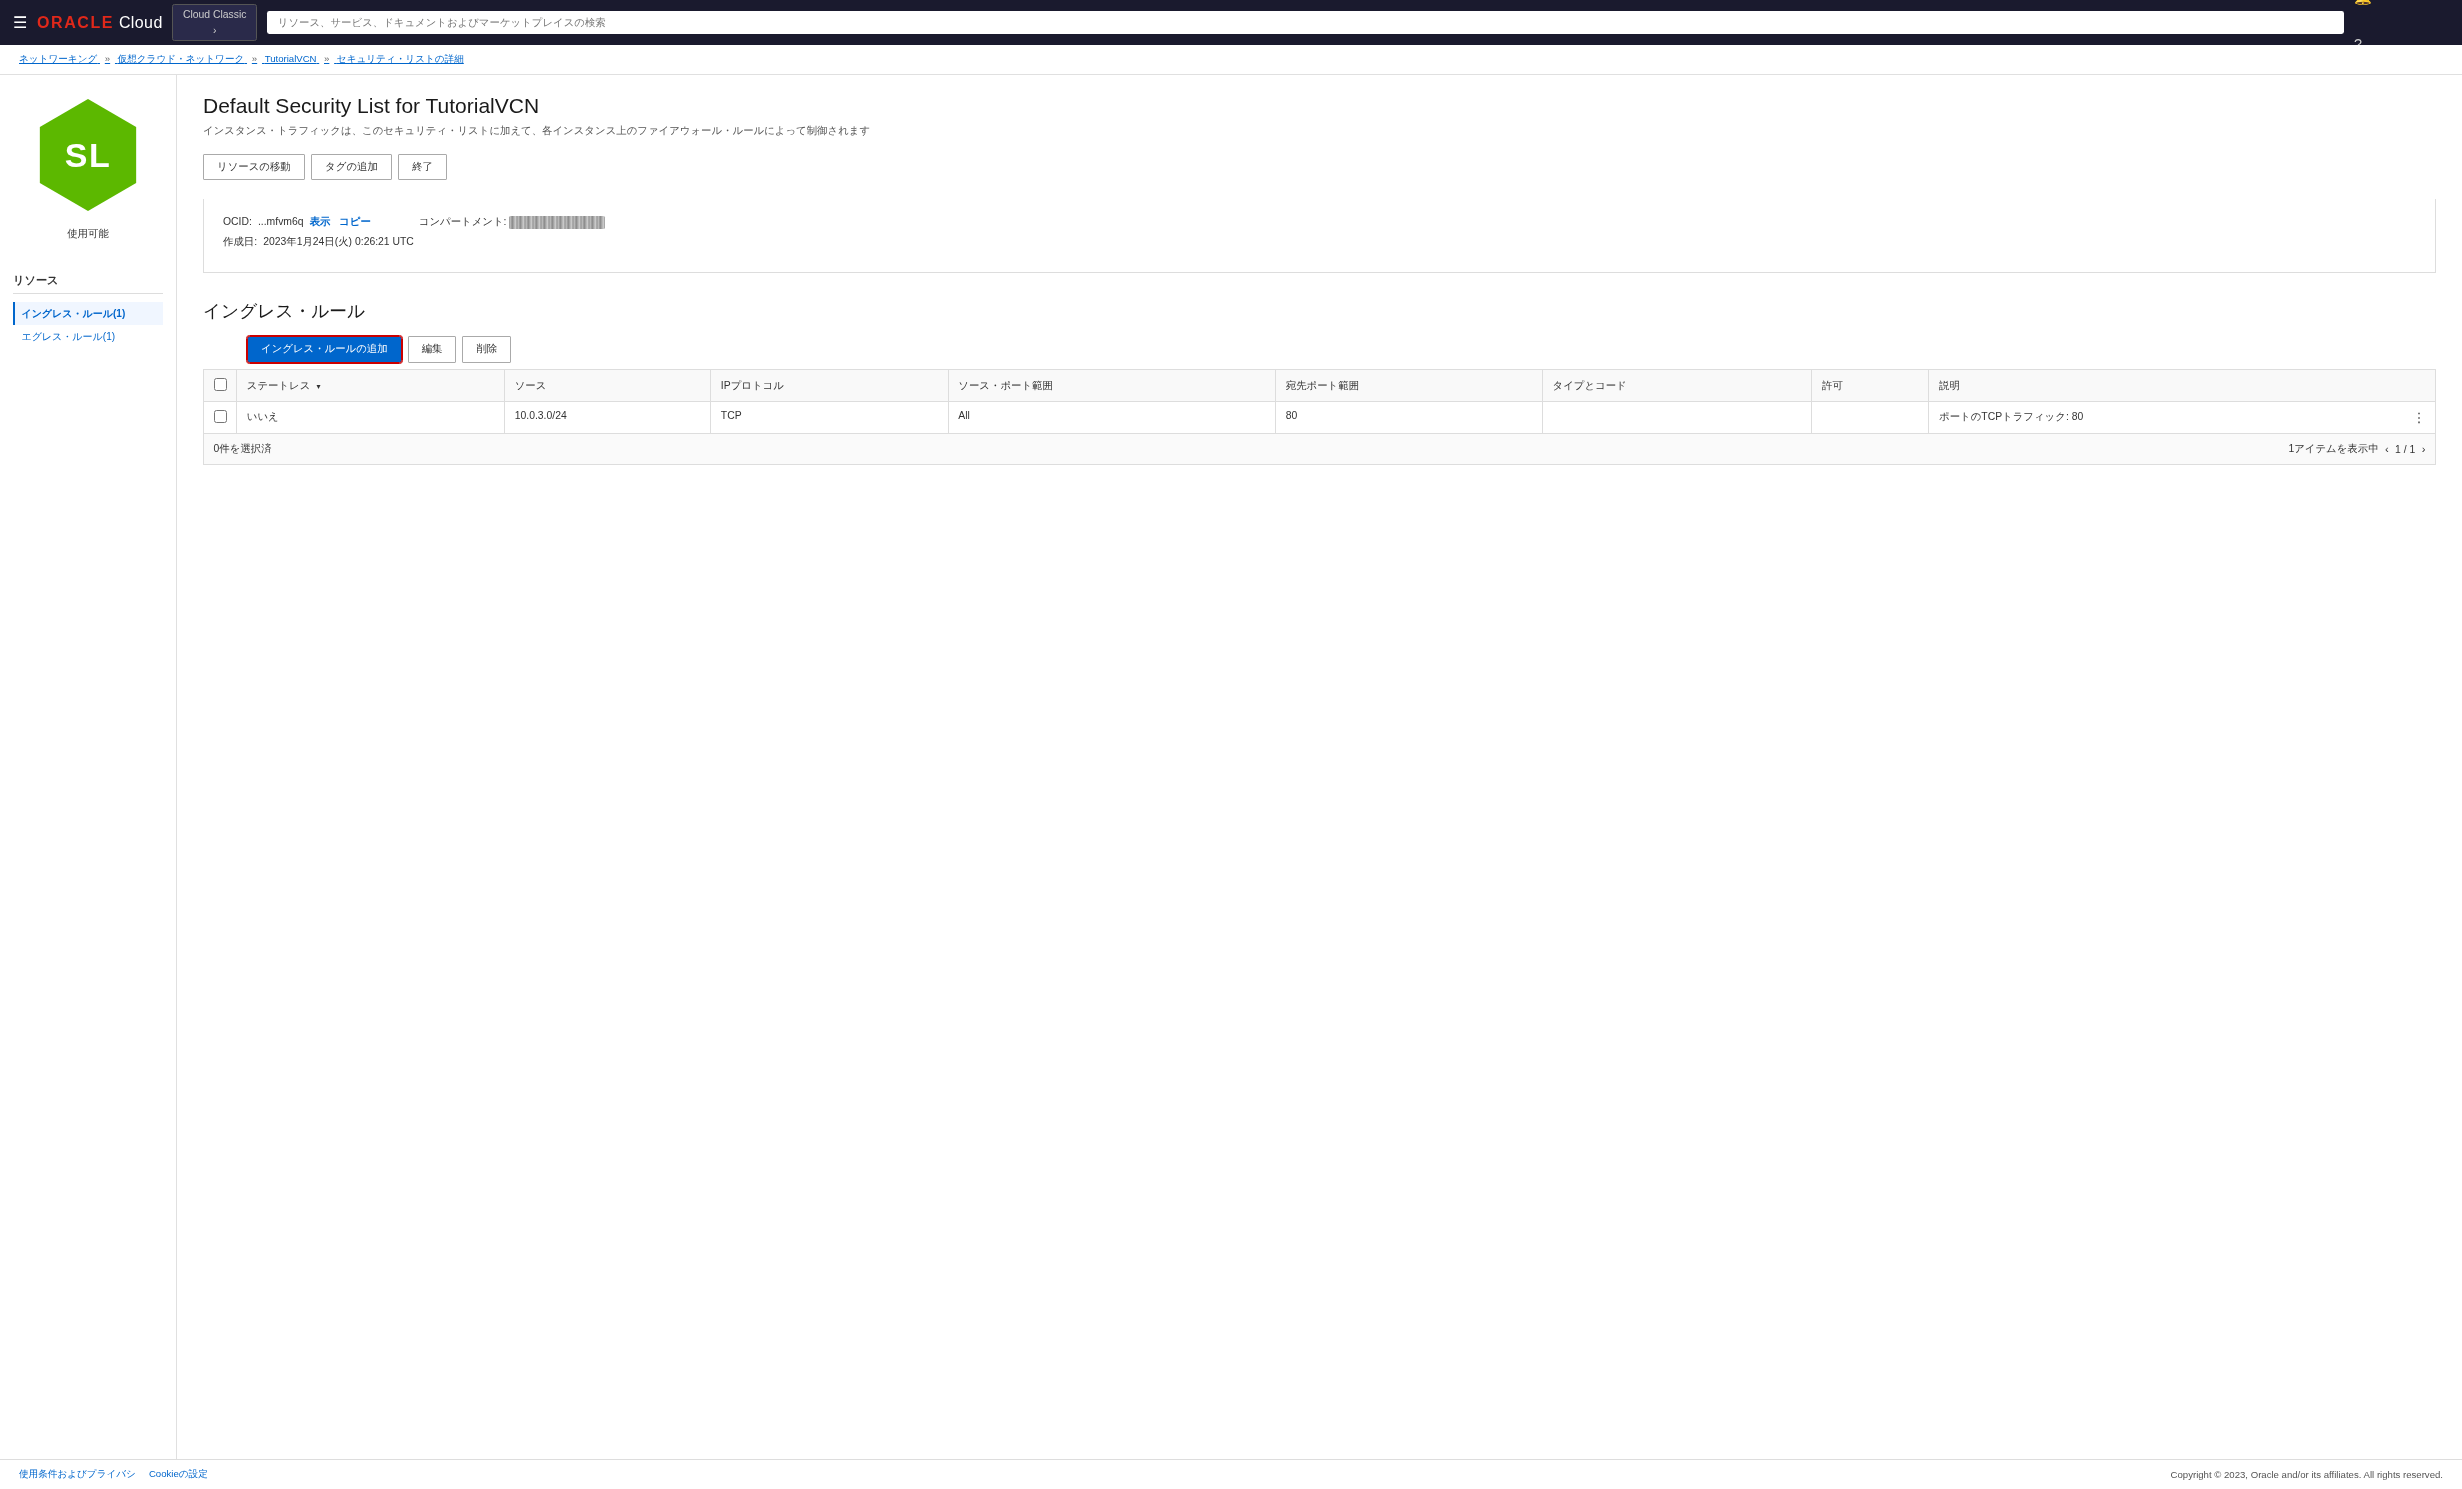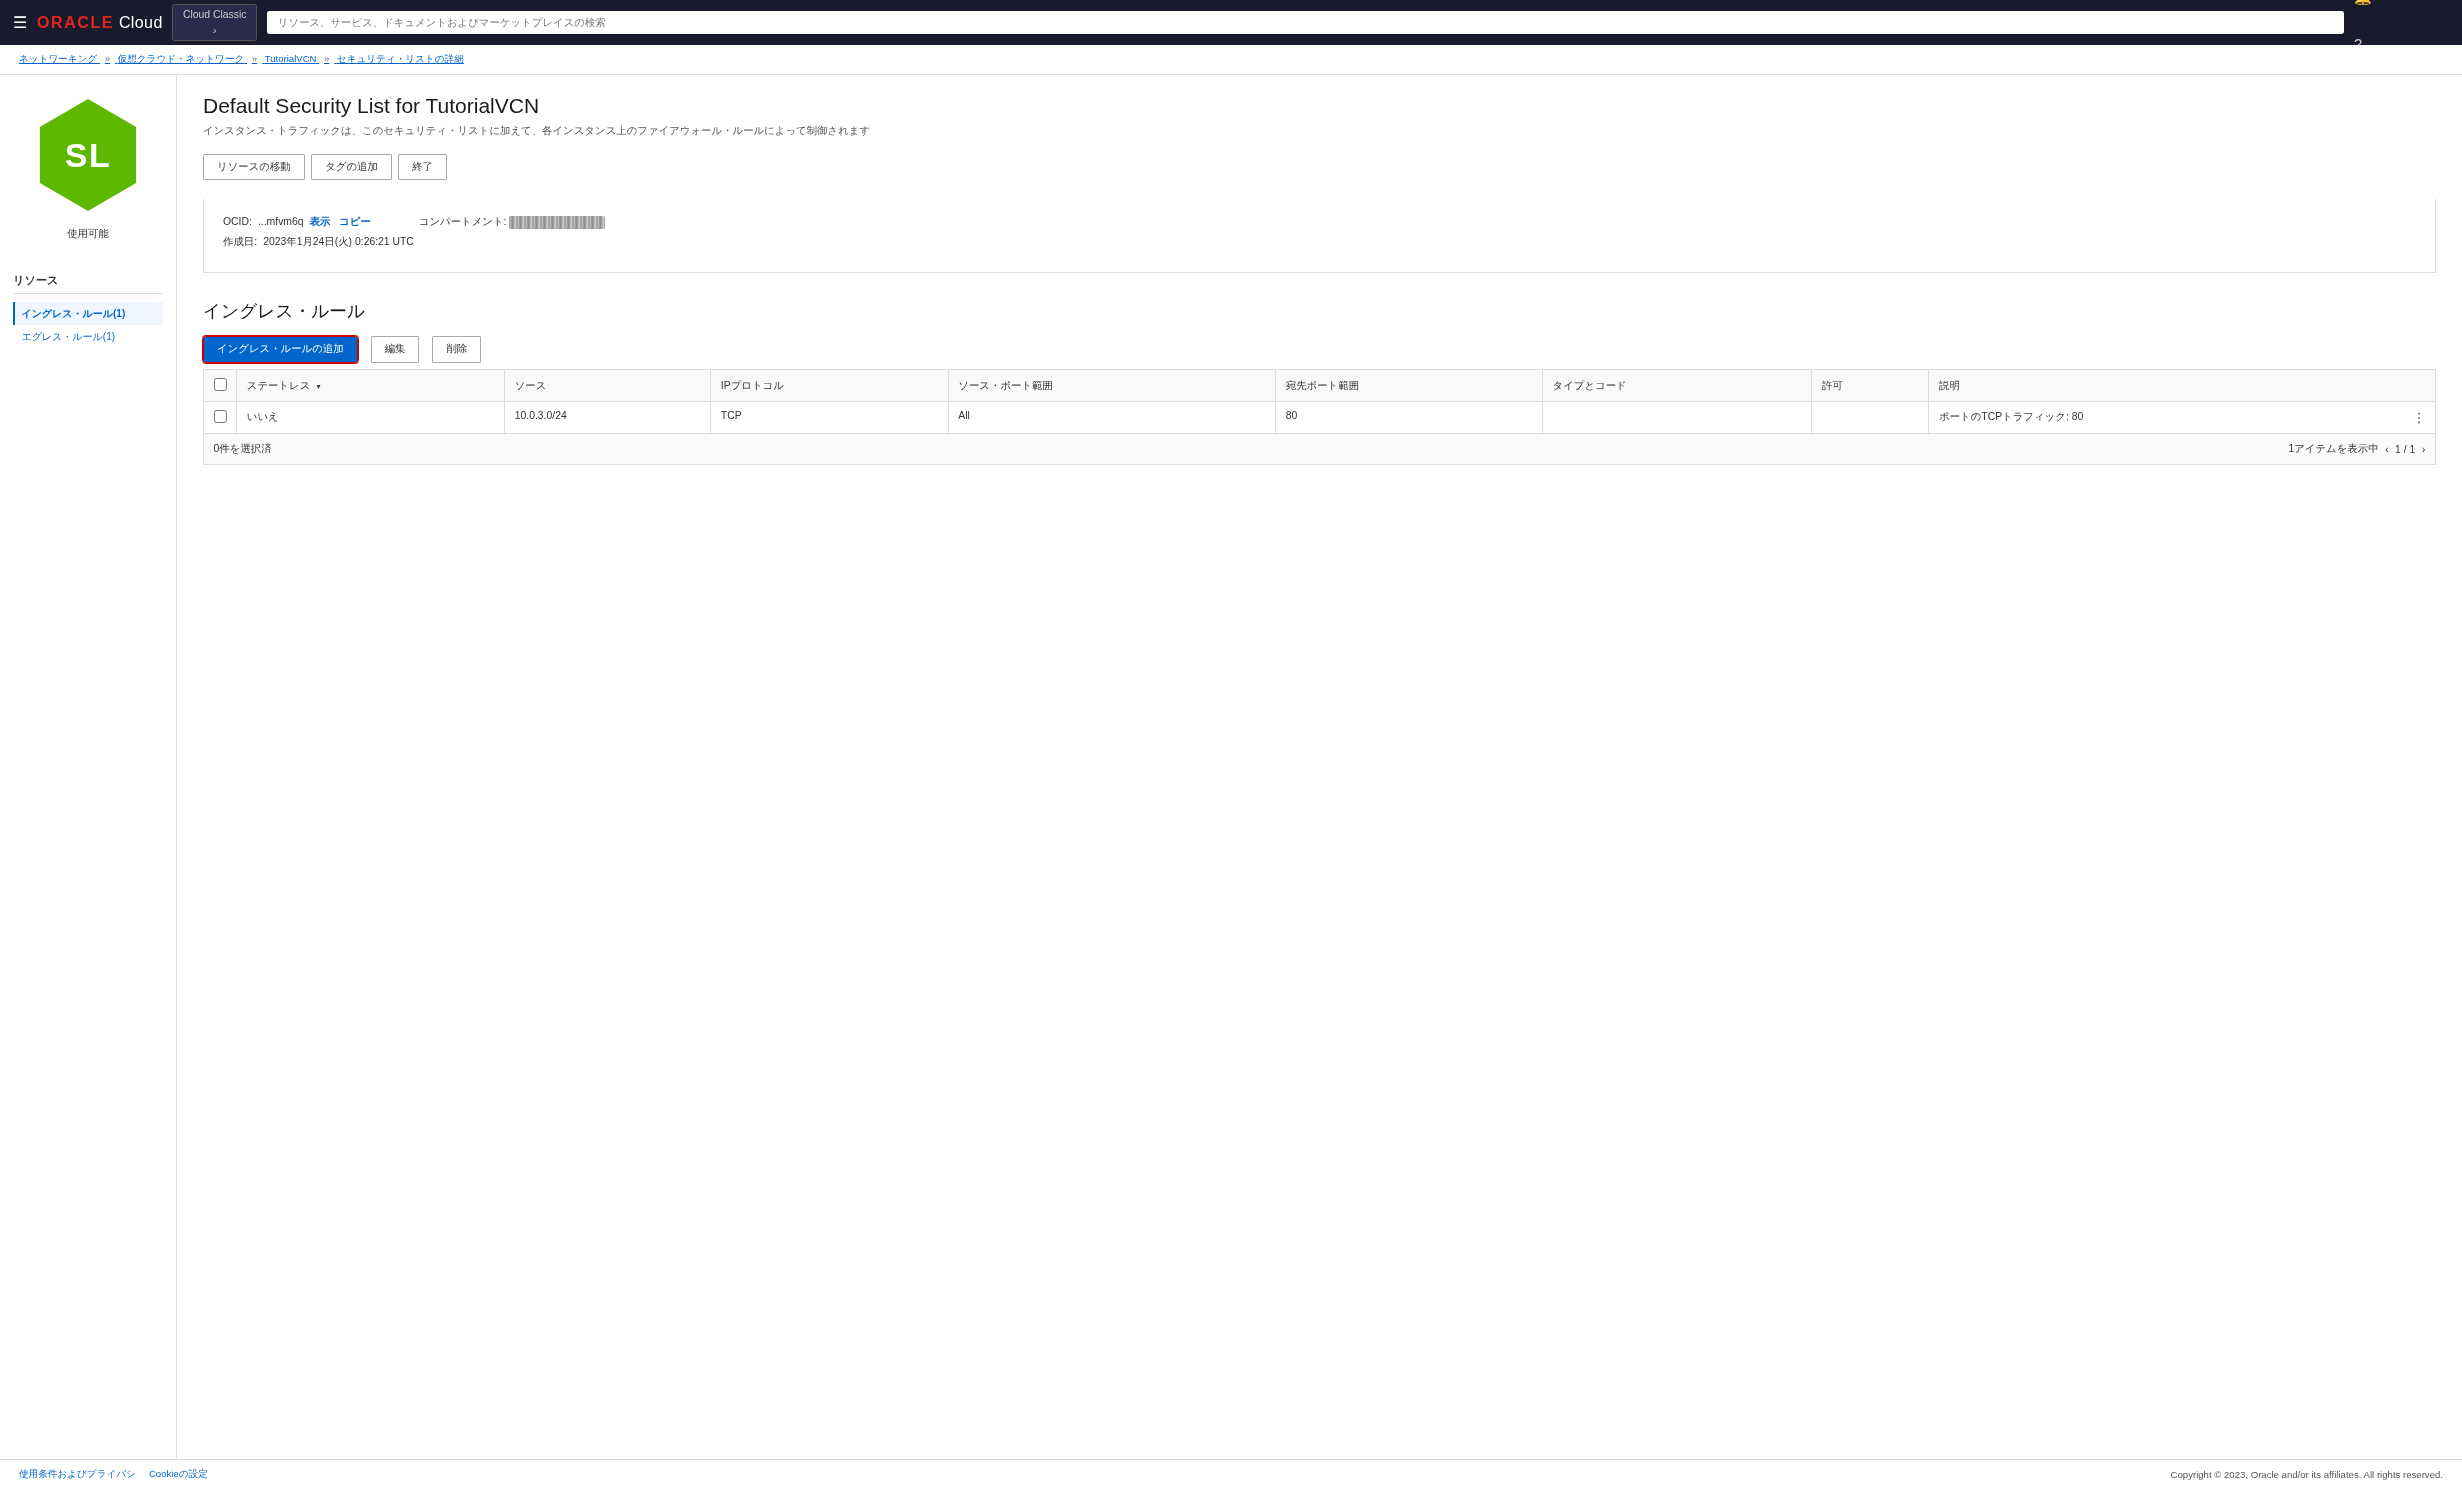--- a/index.html
+++ b/index.html
@@ -233,22 +233,23 @@
     .section-title {
       font-size: 17.7px;
       font-weight: 400;
       color: #1a1a1a;
       margin-bottom: 13px;
     }
 
     
     .table-toolbar {
       display: flex;
-      gap: 13px;
+      gap: 6px;
       margin-bottom: 6.4px;
+      margin-left: 44px;
     }
     .btn-primary {
       padding: 5.6px 13px;
       background: #0066cc;
       color: #fff;
       border: 1.6px solid #cc0000;
       border-radius: 2.4px;
       cursor: pointer;
       font-size: 10.4px;
       font-weight: 500;

